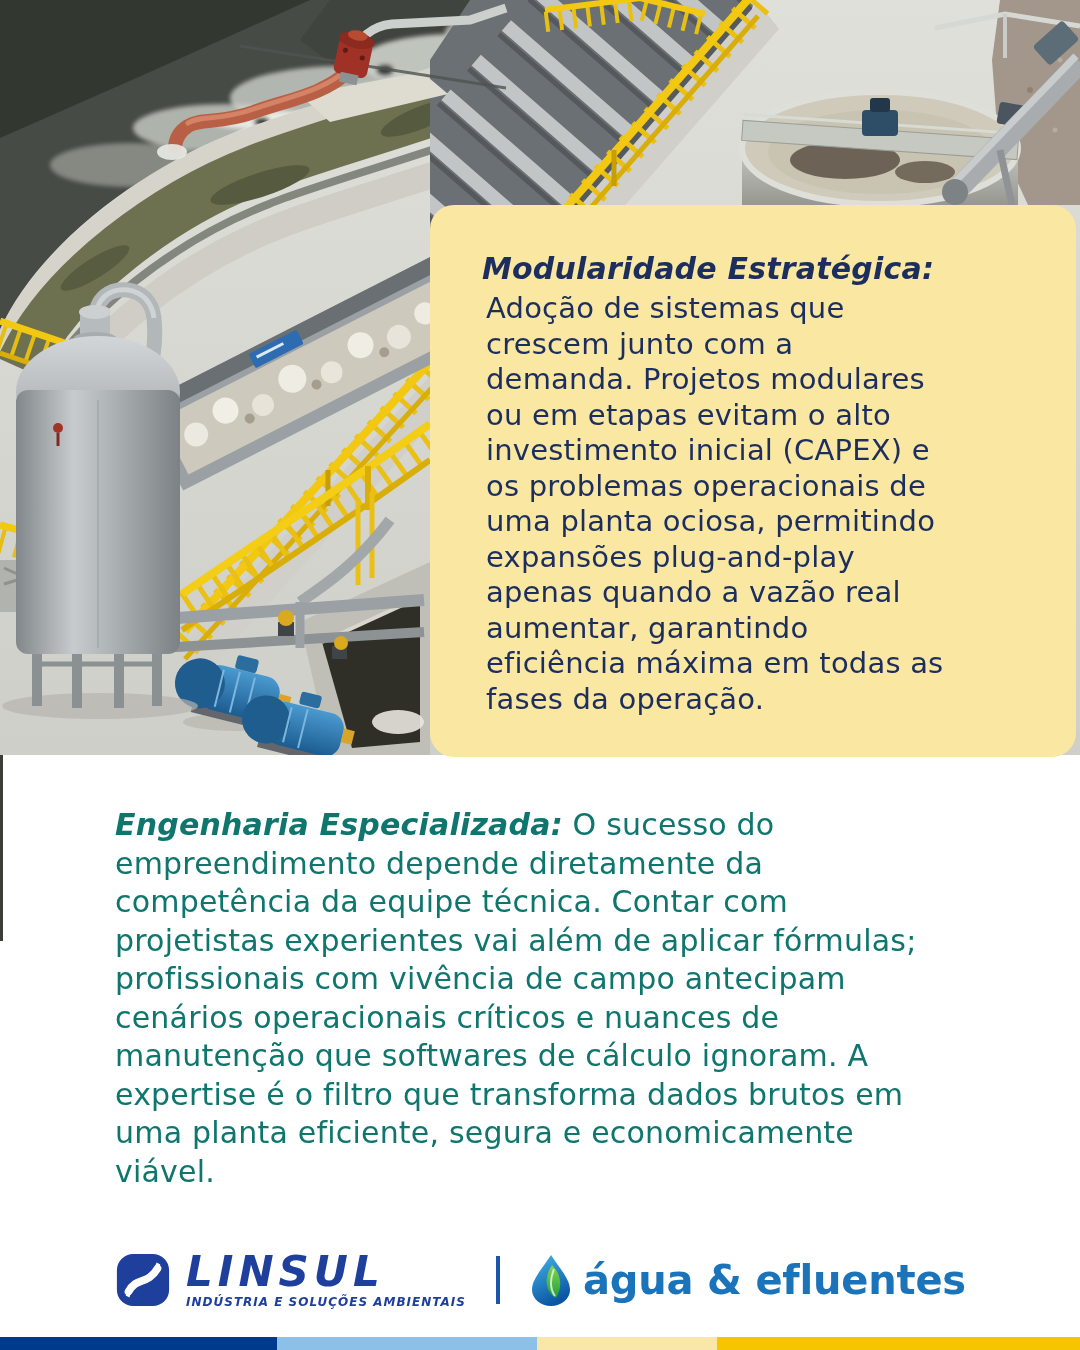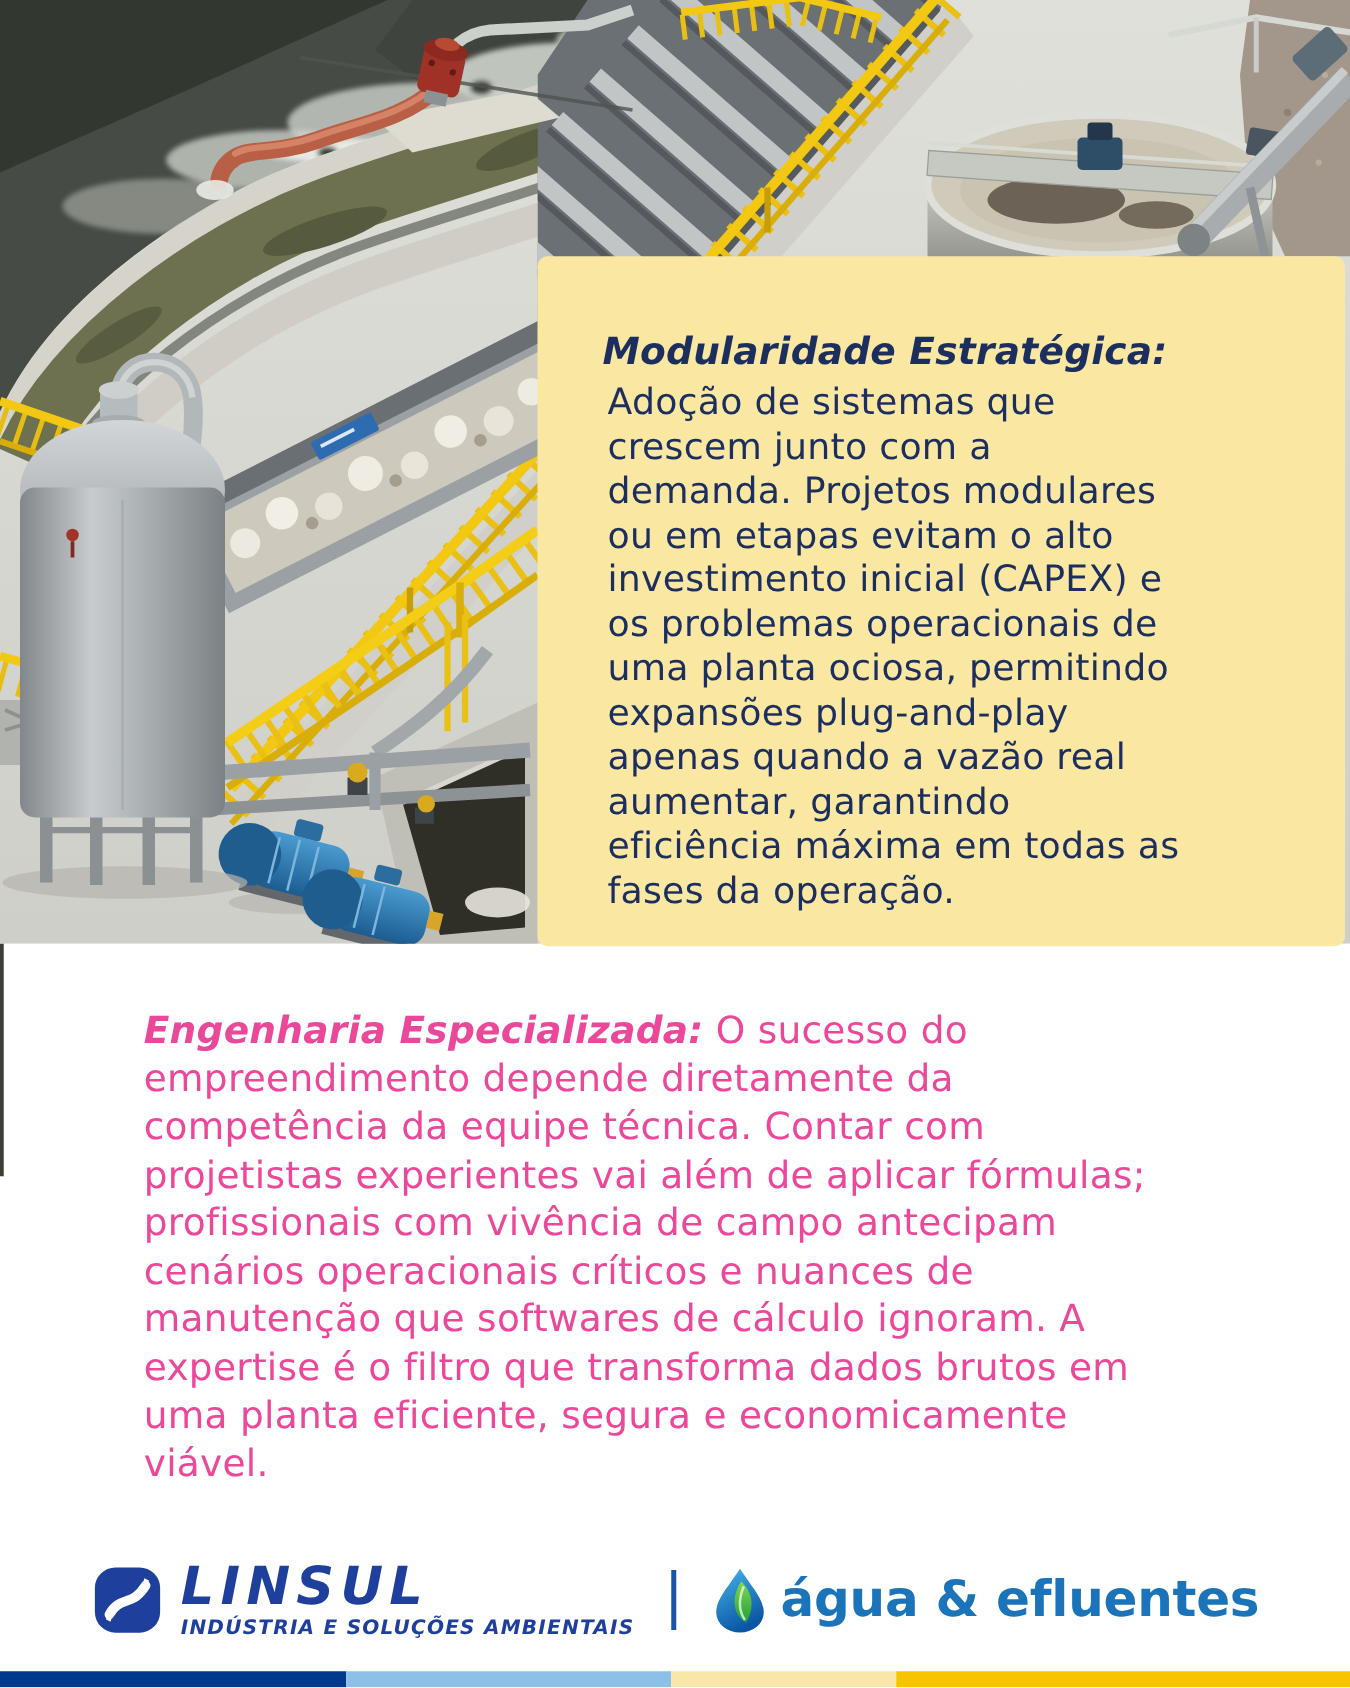--- a/index.html
+++ b/index.html
@@ -6,44 +6,44 @@
   .canvas{
     position:relative;width:1080px;height:1350px;background:#ffffff;
     overflow:hidden;font-family:"DejaVu Sans",sans-serif;
   }
   .photo{position:absolute;left:0;top:0;width:1080px;height:755px;}
   .photo svg{display:block;}
   .photo-remnant{position:absolute;left:0;top:755px;width:3px;height:186px;background:#3b3e36;}
 
   .card{
     position:absolute;left:430px;top:205px;width:646px;height:552px;
-    background:#f9e7a2;border-radius:8px;box-sizing:border-box;
-    padding:58px 46px 0 52px;color:#1c2e5e;
+    background:#f9e7a2;border-radius:24px;box-sizing:border-box;
+    padding:45px 46px 0 52px;color:#1c2e5e;
   }
   .card-title{
     font-weight:bold;font-style:italic;font-size:30px;line-height:37px;margin:0 0 4px 0;
     letter-spacing:0.2px;
   }
   .card-body{font-size:29px;line-height:35.5px;margin:4px;white-space:pre-line;letter-spacing:0.2px;}
 
   .section{
-    position:absolute;left:115px;top:806px;width:880px;color:#ec4899;
+    position:absolute;left:115px;top:806px;width:880px;color:#0f766e;
     font-size:30px;line-height:38.5px;letter-spacing:0.2px;
   }
   .section .lead{font-weight:bold;font-style:italic;}
   .section .body{white-space:pre-line;}
 
   .footer{
     position:absolute;left:0;top:1240px;width:1080px;height:80px;
     display:flex;justify-content:center;align-items:center;
   }
   .brand-lockup{display:flex;align-items:center;gap:14px;}
   .brand-textcol{display:flex;flex-direction:column;}
   .brand-text{color:#1e3f9c;font-weight:bold;font-style:italic;font-size:42px;line-height:40px;letter-spacing:5px;}
-  .brand-tagline{color:#1e3f9c;font-weight:bold;font-style:italic;font-size:16px;letter-spacing:1px;margin-top:3px;white-space:nowrap;}
+  .brand-tagline{color:#1e3f9c;font-weight:bold;font-style:italic;font-size:12px;letter-spacing:1px;margin-top:3px;white-space:nowrap;}
   .footer-divider{width:4px;height:48px;background:#1c55a8;margin:0 30px;}
   .partner-lockup{display:flex;align-items:center;gap:11px;}
   .partner-text{color:#1b74ba;font-weight:bold;font-size:40px;letter-spacing:-0.2px;}
 
   .stripe{position:absolute;left:0;bottom:0;width:1080px;height:13px;display:flex;}
   .stripe div{height:13px;}
 </style>
 </head>
 <body>
 

